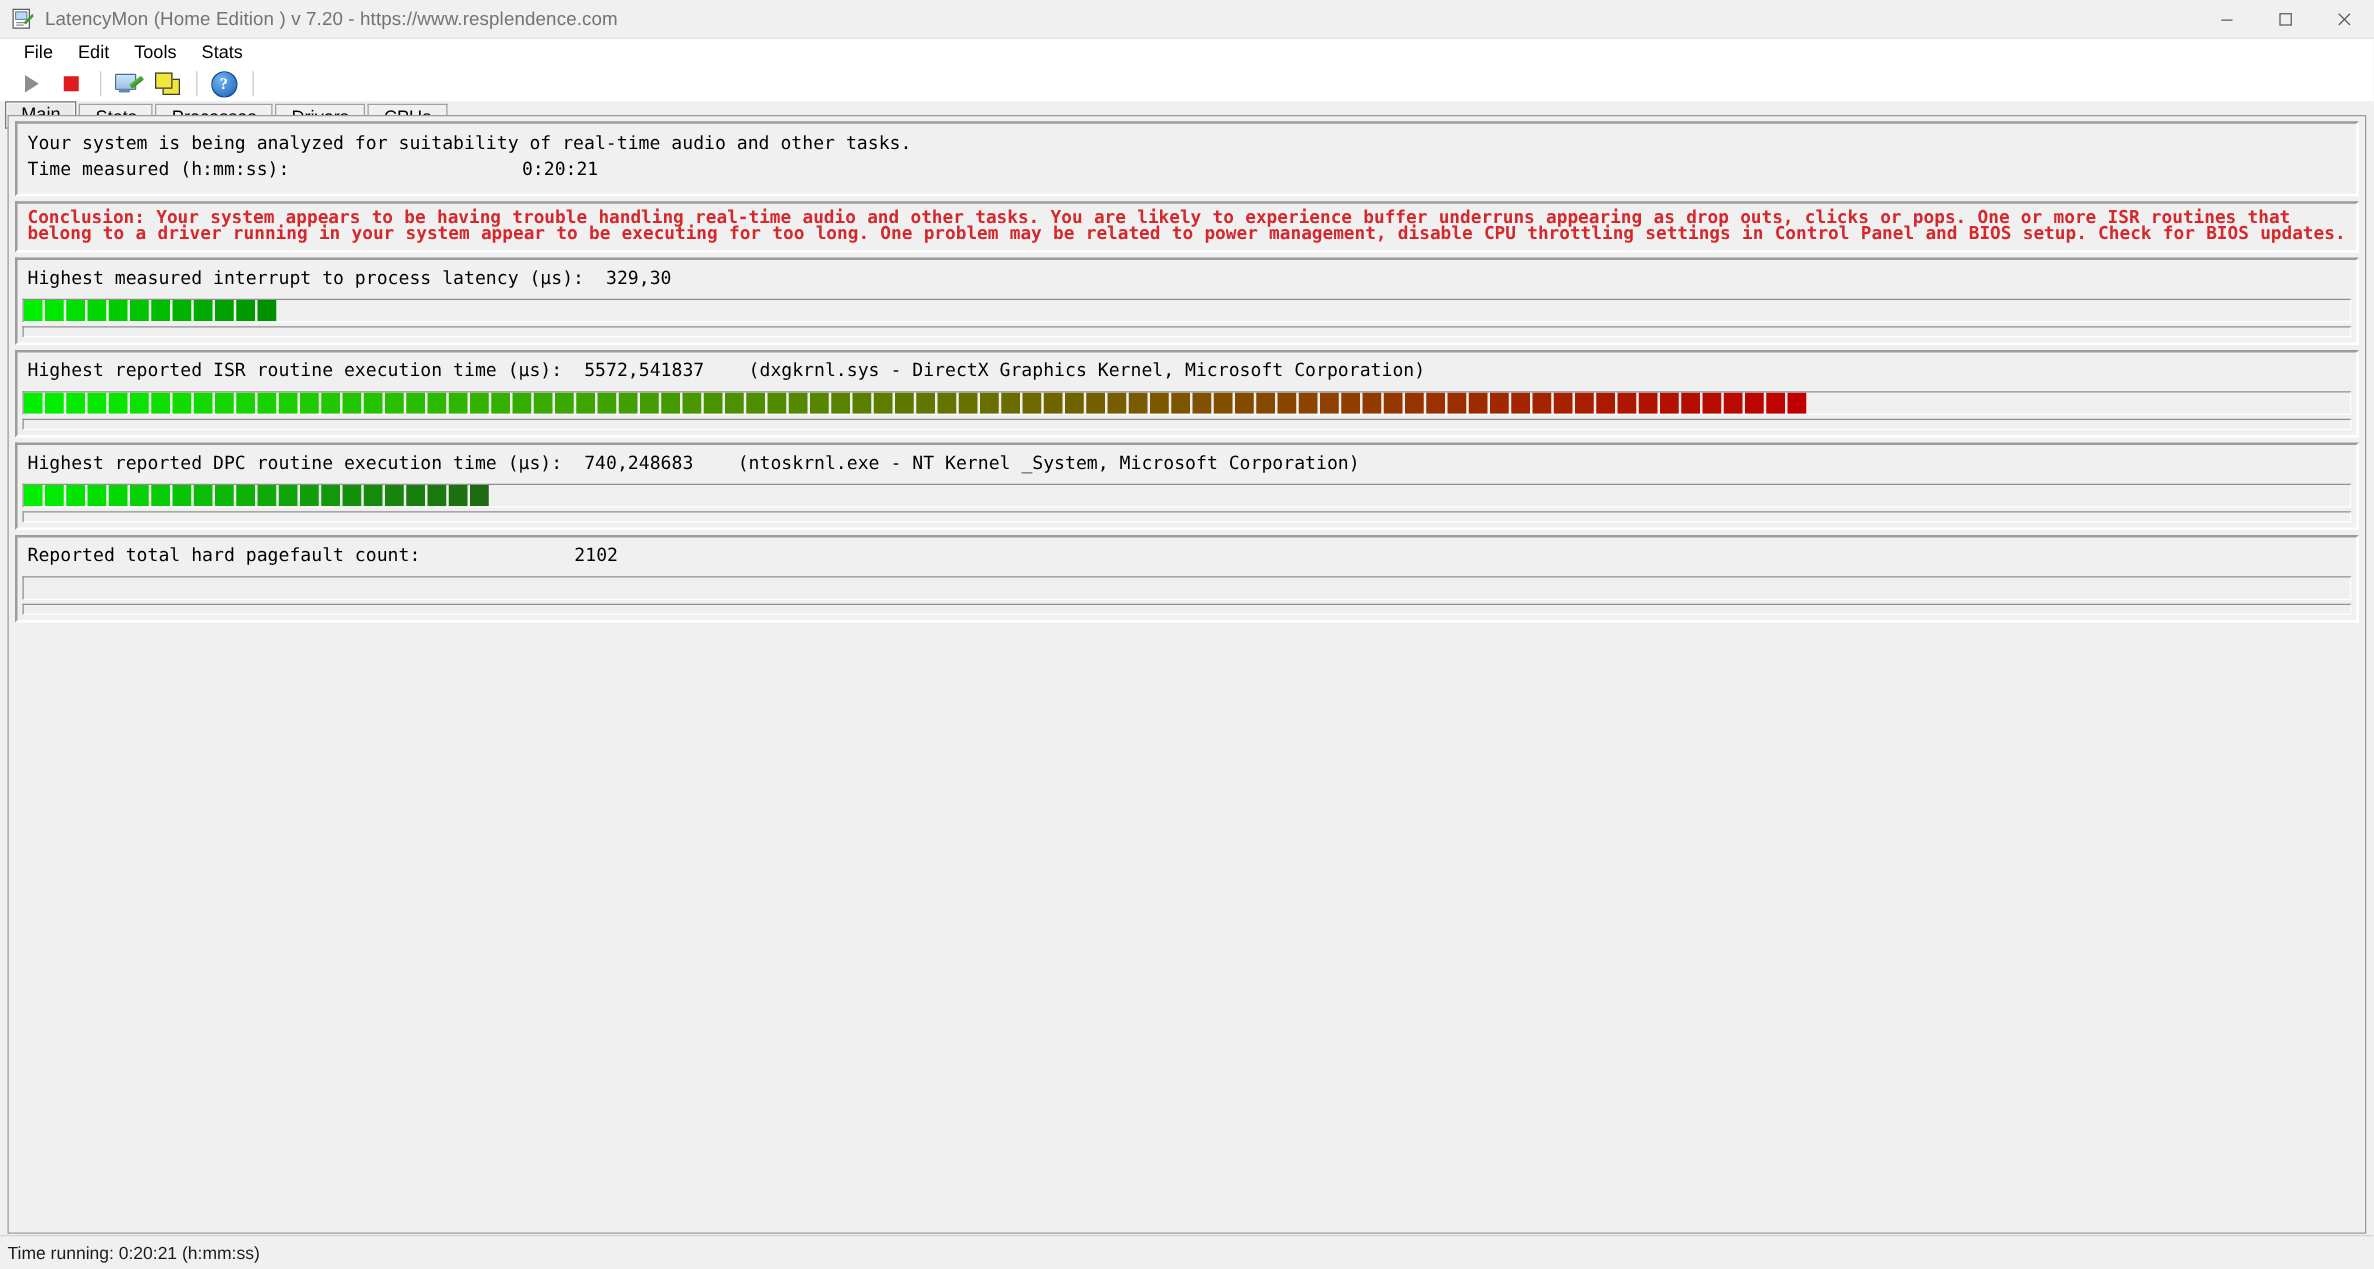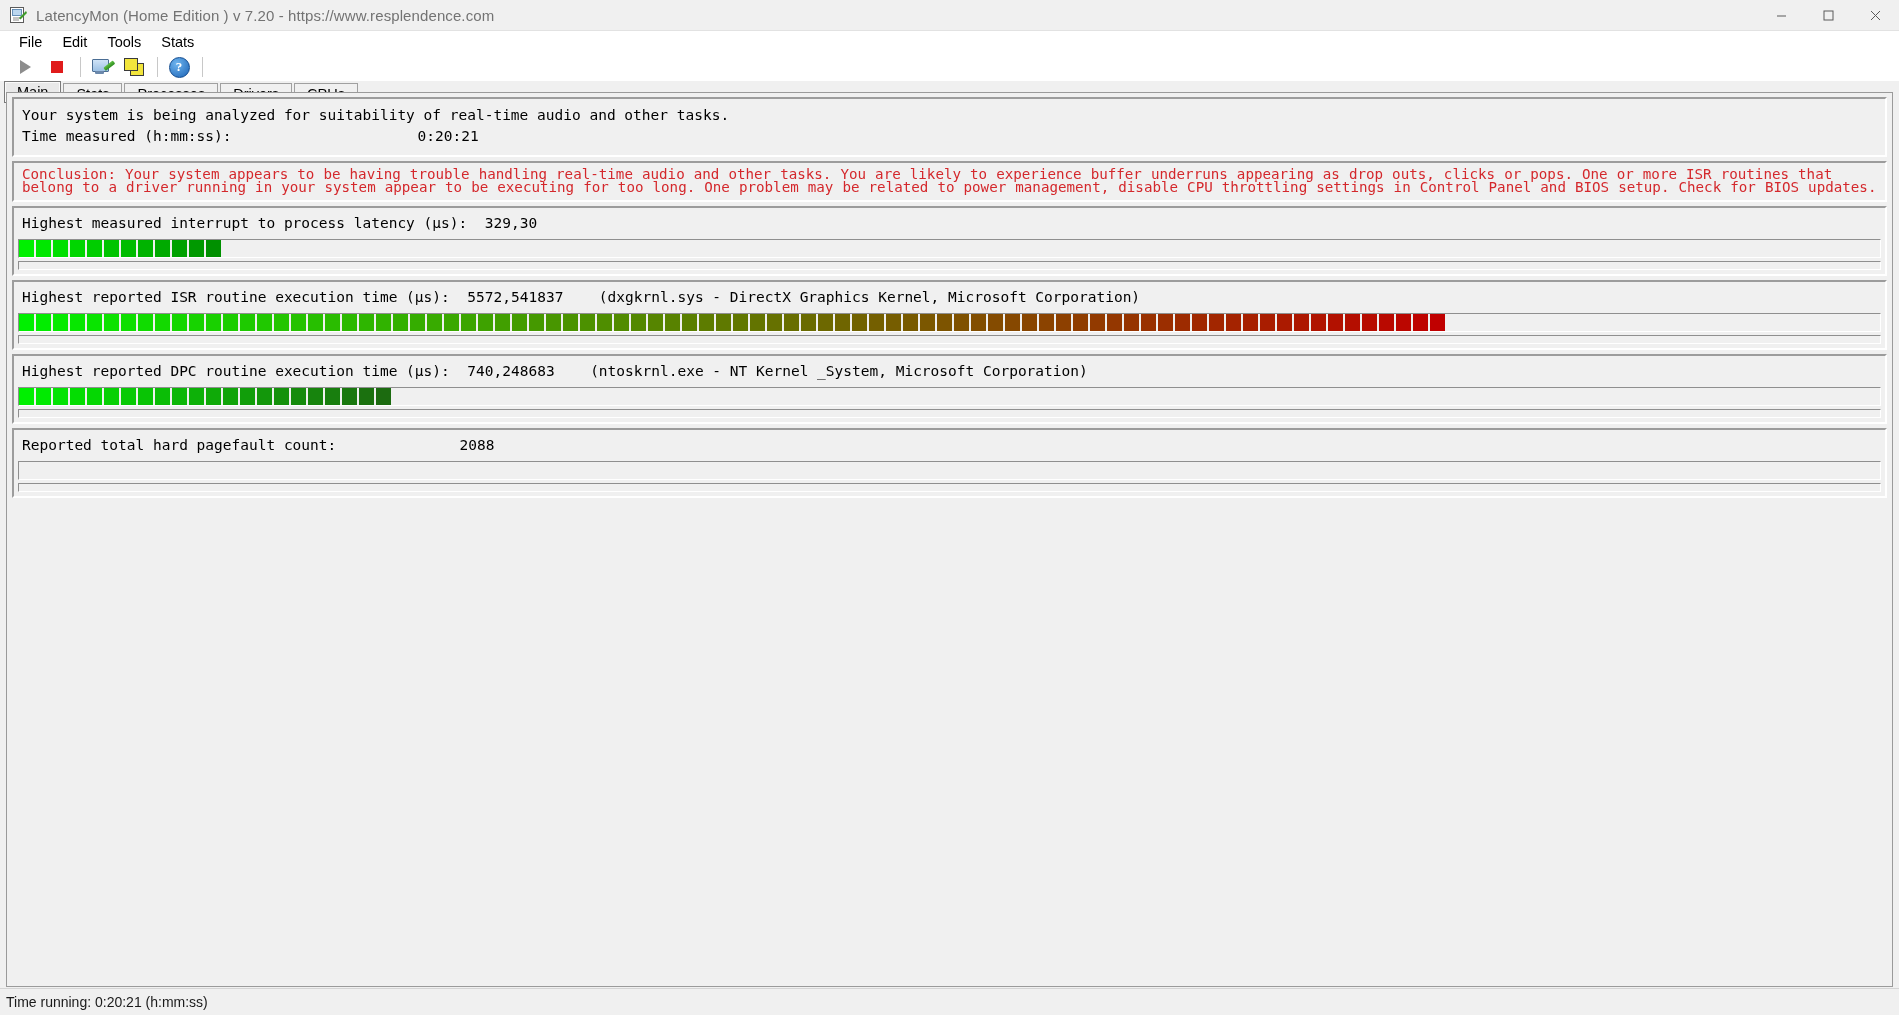--- a/index.html
+++ b/index.html
@@ -145,21 +145,21 @@
 
   .hdr-box{
     padding:6px 0 8px 0;
   }
   .line{
     font-family:"DejaVu Sans Mono","Liberation Mono",monospace;
     font-size:14.5px;color:#000;
     padding-left:8px;line-height:21px;white-space:pre;
   }
 
-  .concl-box{padding:5px 0 6px 0;}
+  .concl-box{padding:5px 0 6px 0;font-weight:bold;}
   .concl{
     font-family:"DejaVu Sans Mono","Liberation Mono",monospace;
     font-size:14.2px;
     color:#d4282c;
     line-height:13.2px;
     padding:0 6px 0 8px;
     white-space:normal;
     word-spacing:.5px;
   }
 
@@ -437,21 +437,21 @@
             <span class="seg" style="background: rgb(23, 132, 13);"></span>
             <span class="seg" style="background: rgb(24, 126, 14);"></span>
             <span class="seg" style="background: rgb(25, 120, 14);"></span>
             <span class="seg" style="background: rgb(27, 113, 15);"></span>
             <span class="seg" style="background: rgb(28, 107, 16);"></span>
           </div>
         </div>
         <div class="trough"></div>
       </div>
       <div class="metric">
-        <div class="mlabel"><span>Reported total hard pagefault count:</span><span style="padding-left: 123.2px;">2088</span></div>
+        <div class="mlabel"><span>Reported total hard pagefault count:</span><span style="padding-left: 123.2px;">2102</span></div>
         <div class="barwrap">
           <div class="bar"></div>
         </div>
         <div class="trough"></div>
       </div>
     </div>
 
 </div>
 
 <div id="statusbar">

